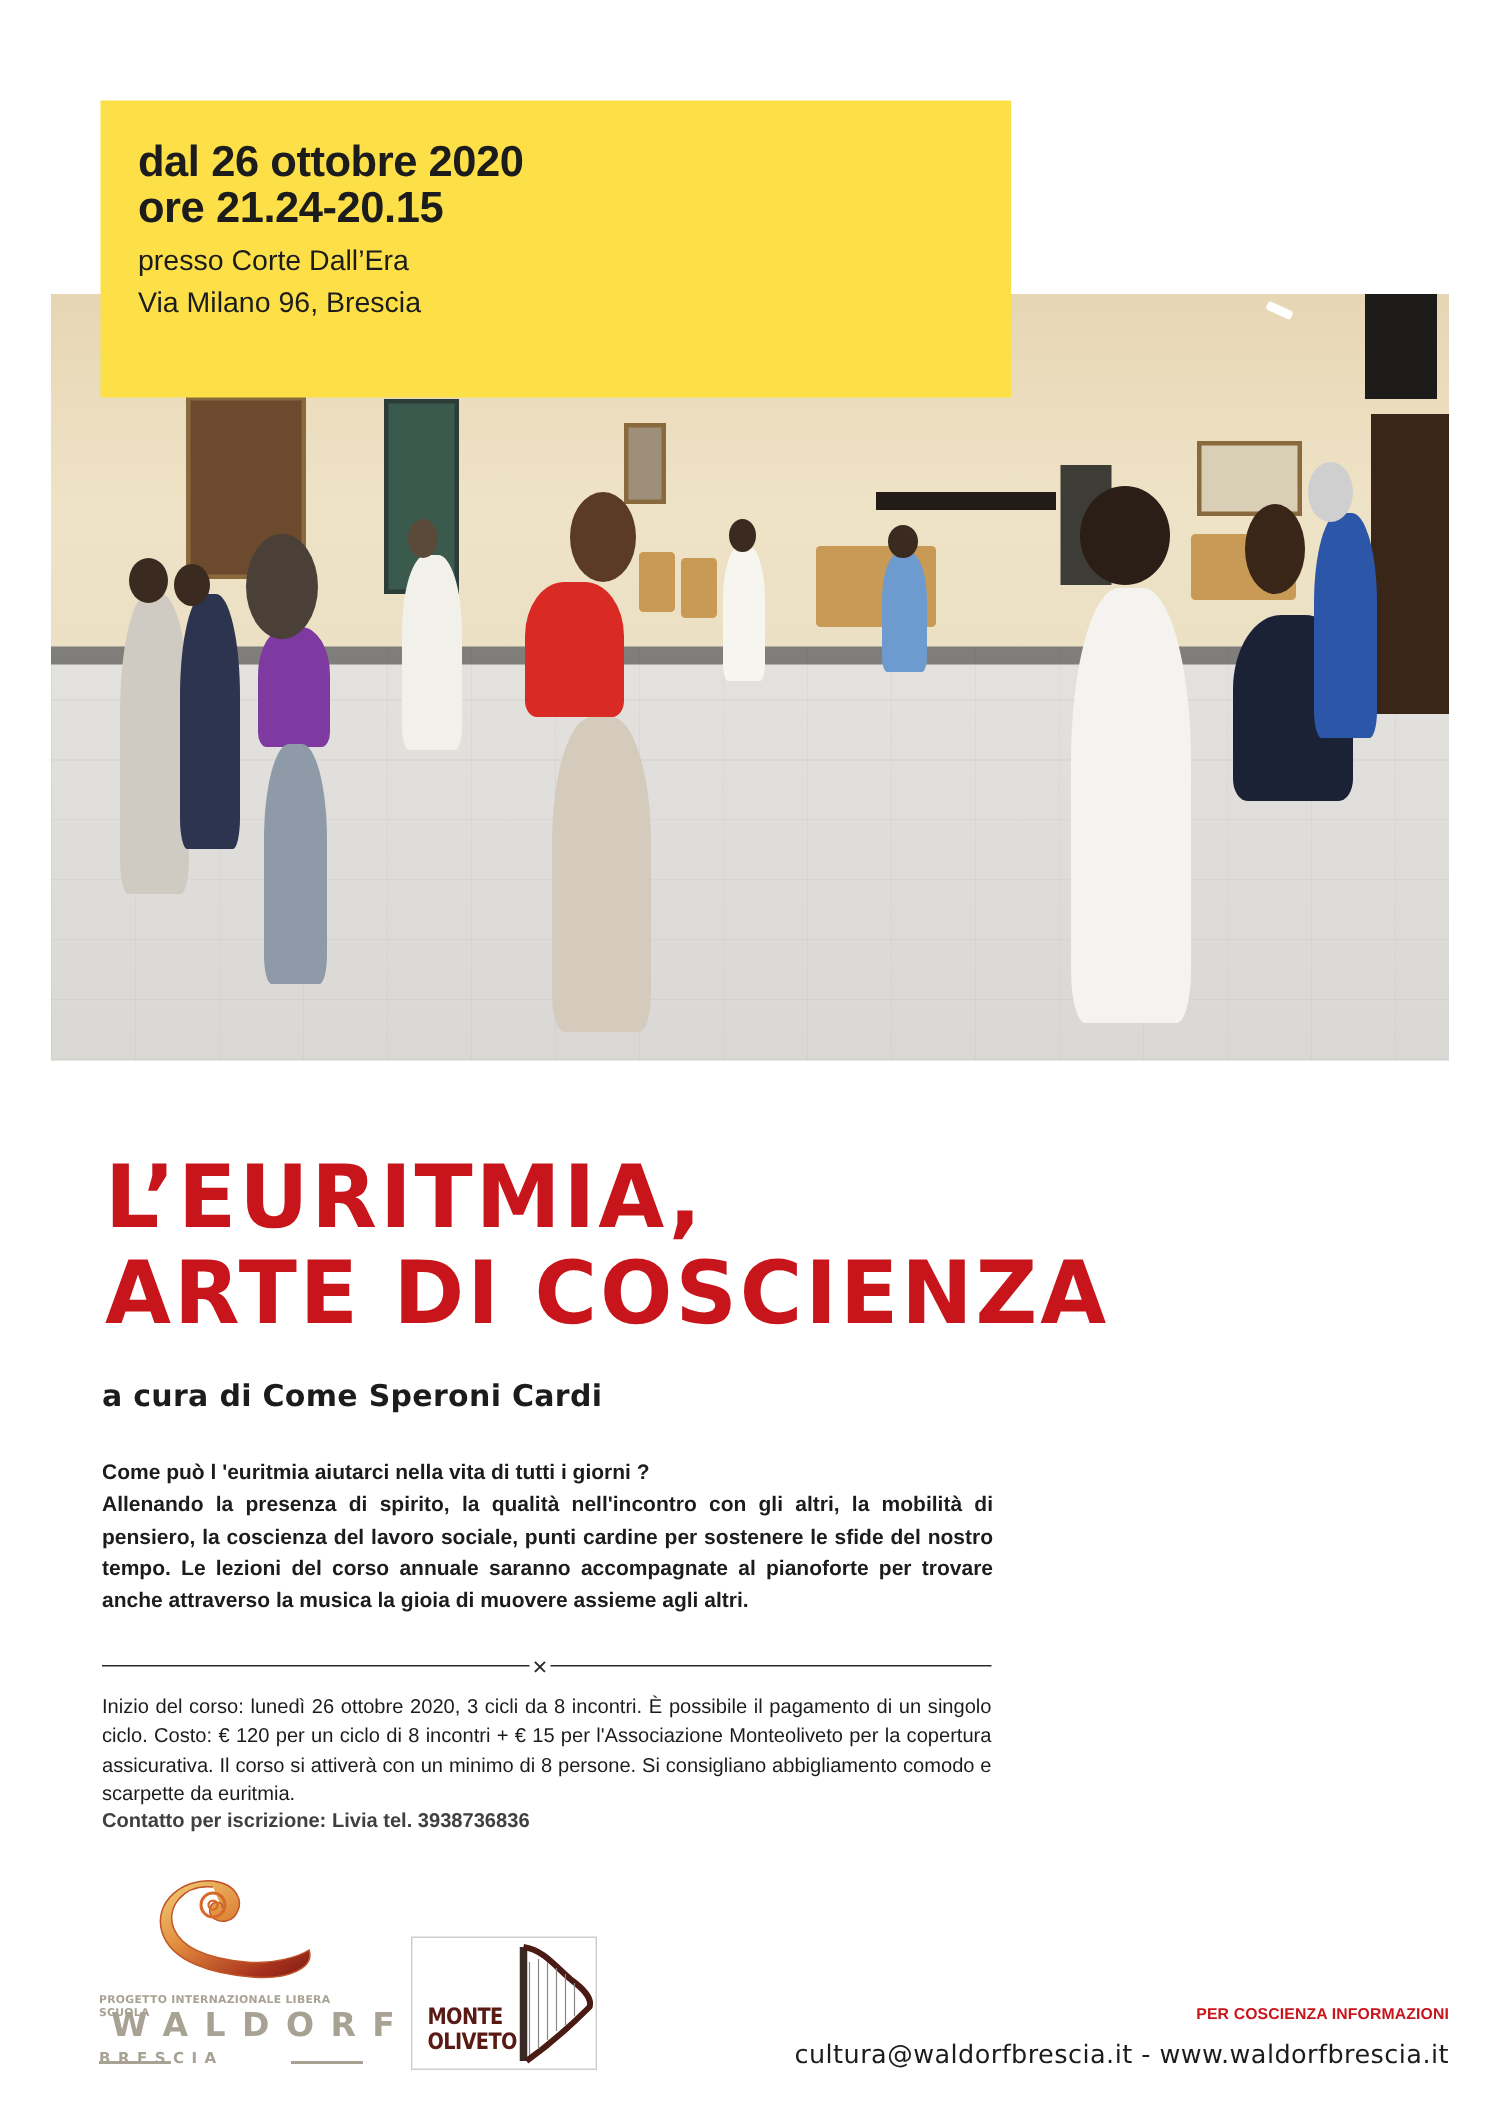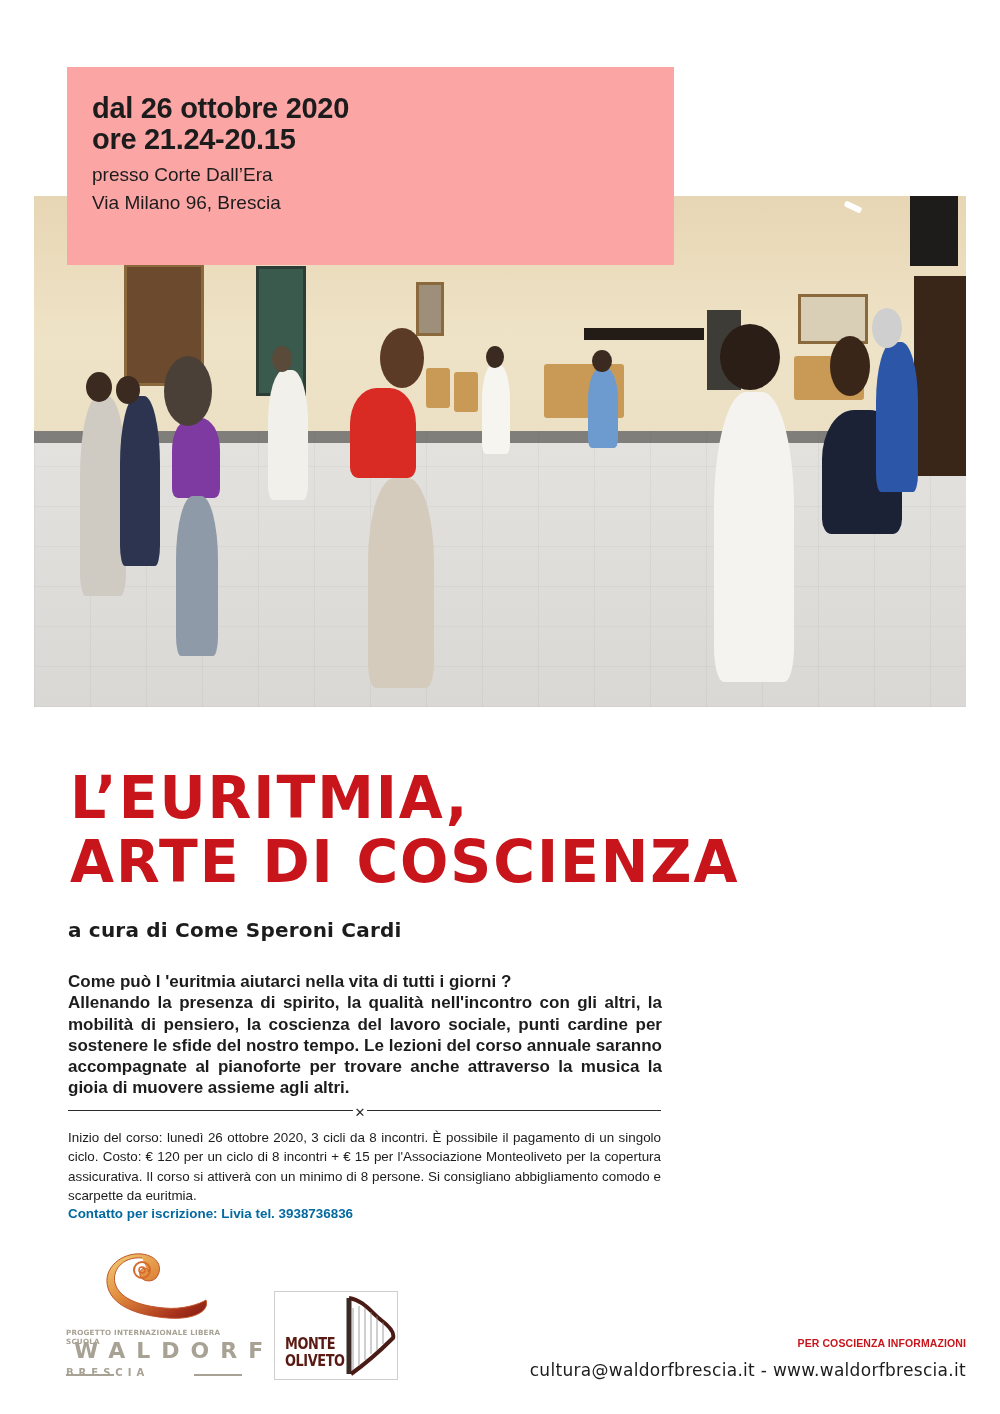--- a/index.html
+++ b/index.html
@@ -24,21 +24,21 @@
   .photo .window { position:absolute; background:#3a5a4e; border:3px solid #2b3d36; }
   .photo .speaker { position:absolute; background:#1d1c1a; }
   .photo .chair { position:absolute; background:#c99a55; border-radius:3px; }
   .photo .person { position:absolute; border-radius: 40% 40% 12% 12%; }
   .photo .head { position:absolute; border-radius:50%; background:#3b2a20; }
   .photo .light { position:absolute; background:#ffffff; border-radius:2px; transform: rotate(25deg); }
 
   
   .datebox {
     position: absolute; left: 67px; top: 67px; width: 607px; height: 198px;
-    background: #fca5a5;
+    background: #fde047;
     padding: 26px 24px 0 25px;
   }
   .datebox .bold-line {
     font-family: "Liberation Sans", sans-serif; font-weight: 700;
     font-size: 29px; line-height: 31px; color: #1c1c1c; letter-spacing: -0.3px;
   }
   .datebox .italic-line {
     font-family: "Liberation Sans", sans-serif; 
     font-size: 19px; line-height: 28px; color: #1c1c1c; margin-top: 0;
   }
@@ -54,39 +54,39 @@
   .subtitle {
     position: absolute; left: 68px; top: 918px;
     font-family: "DejaVu Sans", sans-serif; font-weight: 700;
     font-size: 20px; color: #1c1c1c; letter-spacing: 0.2px;
   }
 
   
   .lead {
     position: absolute; left: 68px; top: 971px; width: 594px;
     font-family: "Liberation Sans", sans-serif; font-weight: 700;
-    font-size: 17px; line-height: 21.3px; color: #1c1c1c;
+    font-size: 14px; line-height: 21.3px; color: #1c1c1c;
     text-align: justify;
   }
   .divider {
     position: absolute; left: 68px; top: 1110px; width: 593px; height: 1px; background: #2a2a2a;
   }
   .divider-x {
     position: absolute; left: 353px; top: 1106px; width: 14px; height: 14px;
     font-family: "DejaVu Sans", sans-serif; font-size: 13px; line-height: 13px; color: #2a2a2a;
     text-align: center; background:#fff;
   }
   .details {
     position: absolute; left: 68px; top: 1128px; width: 593px;
     font-family: "Liberation Sans", sans-serif; font-size: 13.4px; line-height: 19.3px; color: #1c1c1c;
     text-align: justify;
   }
   .contact {
     position: absolute; left: 68px; top: 1206px;
-    font-family: "Liberation Sans", sans-serif; font-weight: 700; font-size: 13.4px; color: #0369a1;
+    font-family: "Liberation Sans", sans-serif; font-weight: 700; font-size: 13.4px; color: #404040;
   }
 
   
   .waldorf { position: absolute; left: 66px; top: 1250px; width: 176px; height: 132px; }
   .waldorf .swirl { position:absolute; left:36px; top:2px; width:110px; height:70px; }
   .waldorf .tagline {
     position:absolute; left:0; top:78px; width:176px; 
     font-family: "DejaVu Sans", sans-serif; font-weight:700; font-size:7.2px; color:#a8a294; letter-spacing:0.2px;
   }
   .waldorf .name {

